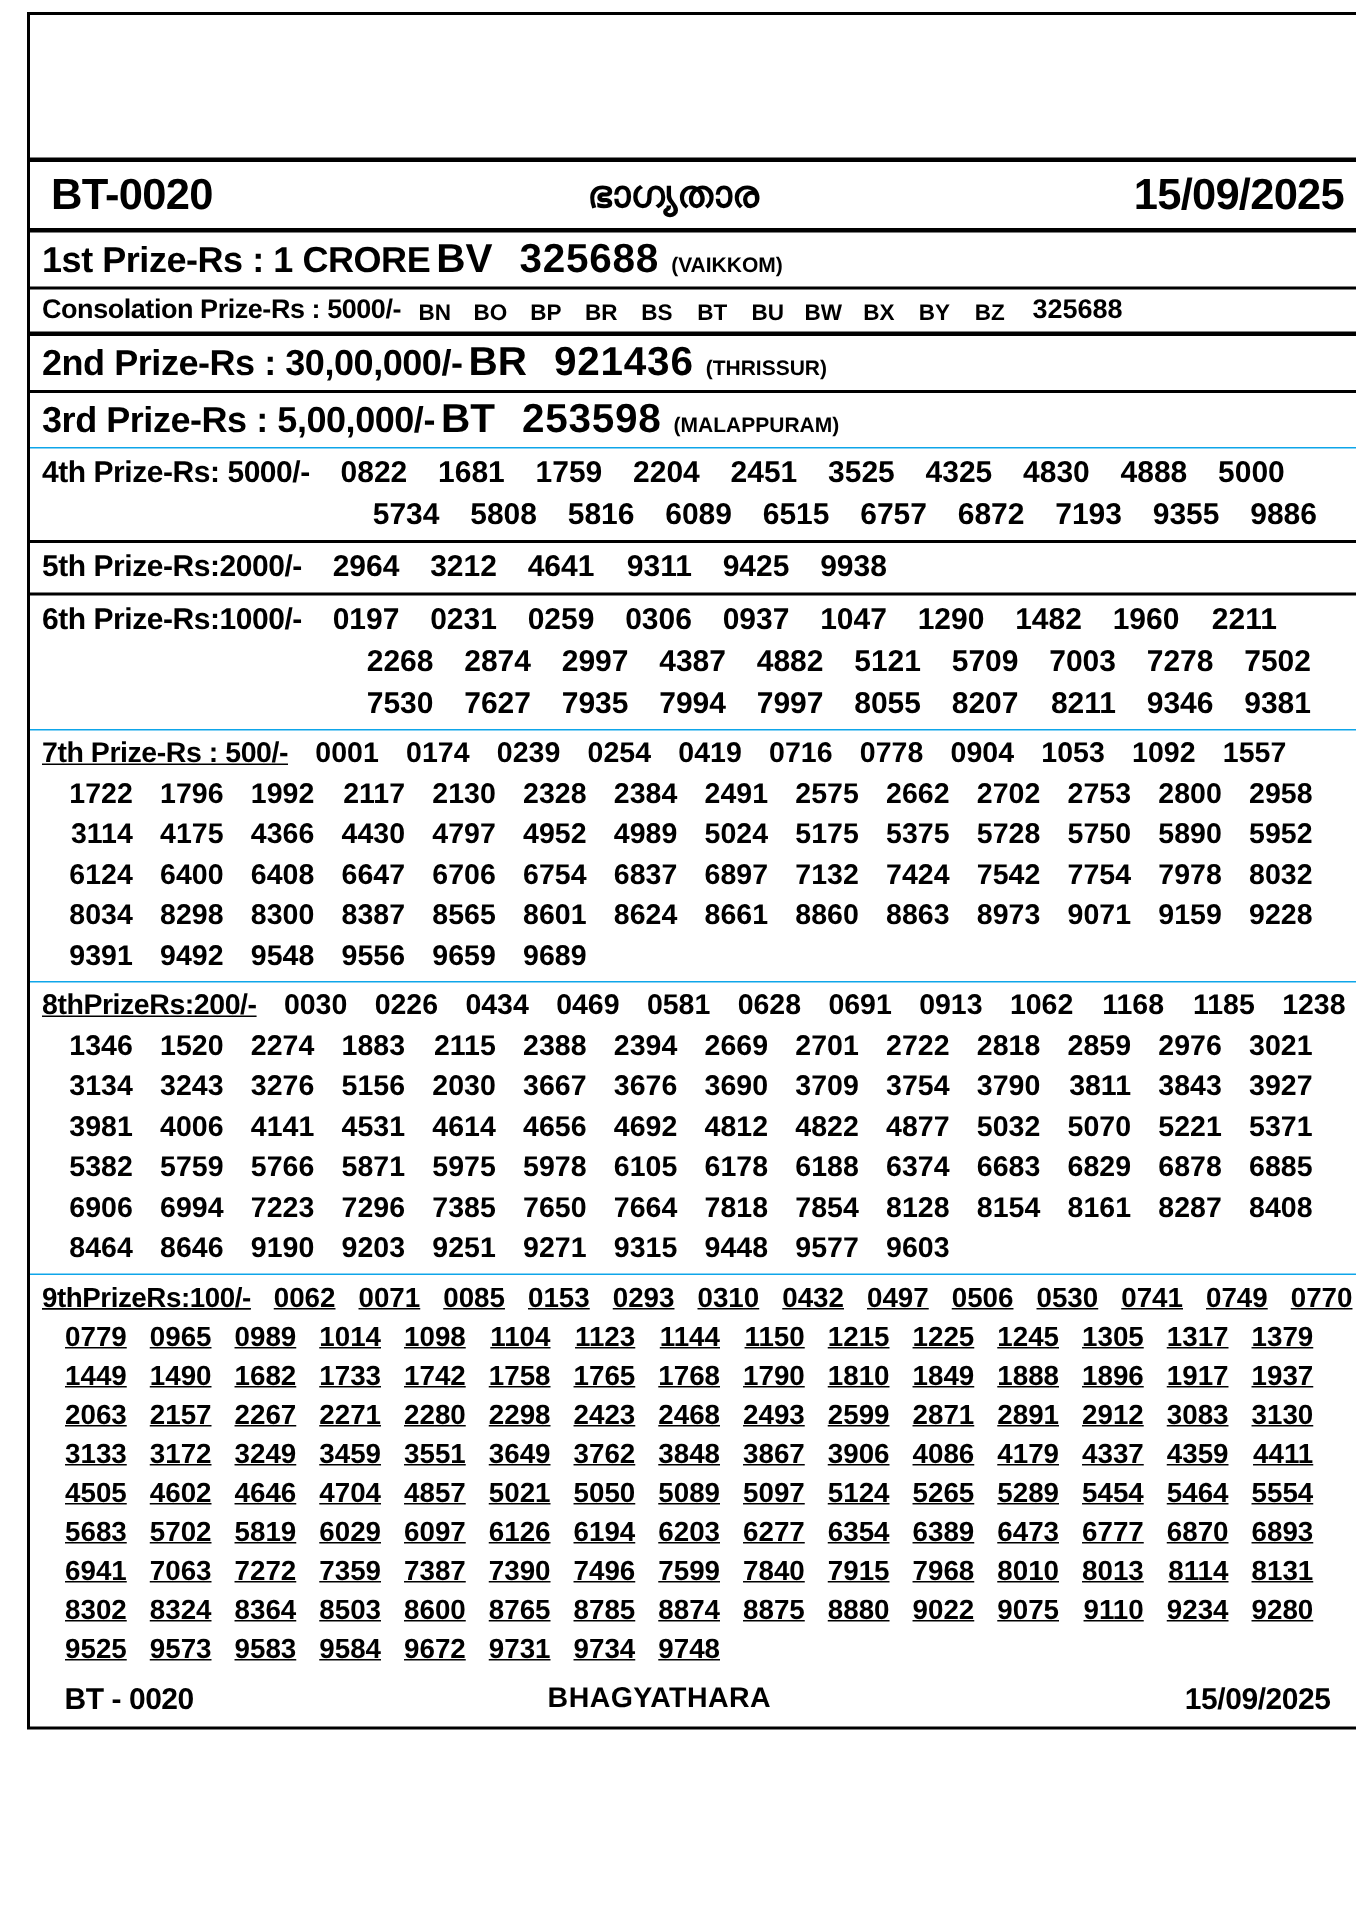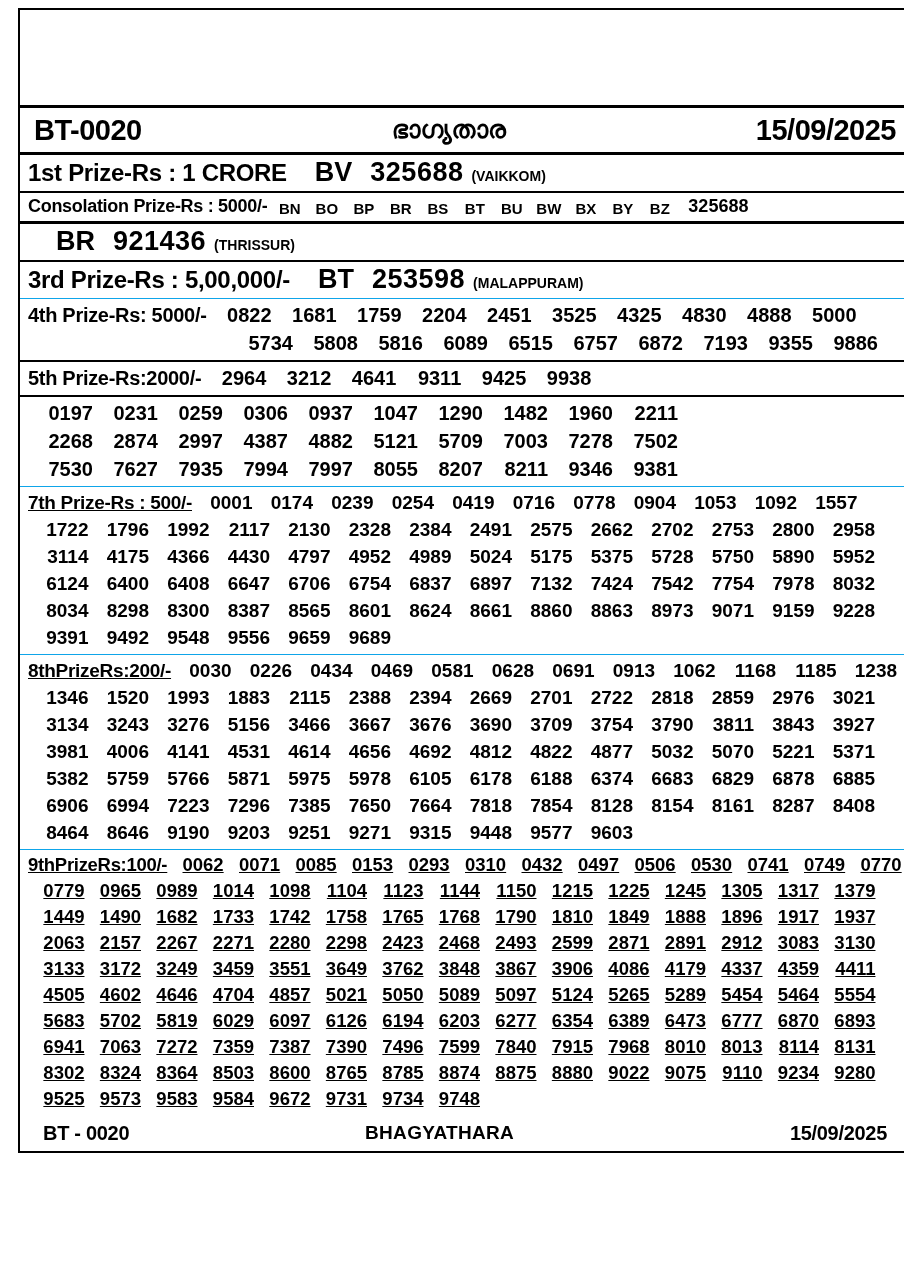--- a/index.html
+++ b/index.html
@@ -84,21 +84,21 @@
   .lbl-small {
     font-size: 14px;
     font-weight: bold;
     letter-spacing: -0.3px;
   }
   .lbl-u { text-decoration: underline; }
 
   .series {
     font-size: 27px;
     font-weight: bold;
-    margin-left: 28px;
+    margin-left: 4px;
     letter-spacing: 0px;
   }
   .bignum {
     font-size: 27px;
     font-weight: bold;
     margin-left: 18px;
     letter-spacing: 0.5px;
   }
   .place {
     font-size: 14px;
@@ -245,20 +245,21 @@
         <span>BW</span>
         <span>BX</span>
         <span>BY</span>
         <span>BZ</span>
       </span>
       <span class="cons-num">325688</span>
     </div>
 
     <div class="prize-row">
       <div class="top-line">
+        <span class="lbl-big">2nd Prize-Rs : 30,00,000/-</span>
         <span class="series">BR</span>
         <span class="bignum">921436</span>
         <span class="place">(THRISSUR)</span>
       </div>
     </div>
 
     <div class="prize-row thick">
       <div class="top-line">
         <span class="lbl-big">3rd Prize-Rs : 5,00,000/-</span>
         <span class="series">BT</span>
@@ -301,20 +302,21 @@
         <span>3212</span>
         <span>4641</span>
         <span>9311</span>
         <span>9425</span>
         <span>9938</span>
       </div>
     </div>
 
     <div class="prize-row thick">
       <div class="numgrid g10">
+        <span class="lead lbl-big">6th Prize-Rs:1000/-</span>
         <span>0197</span>
         <span>0231</span>
         <span>0259</span>
         <span>0306</span>
         <span>0937</span>
         <span>1047</span>
         <span>1290</span>
         <span>1482</span>
         <span>1960</span>
         <span>2211</span>
@@ -432,37 +434,37 @@
         <span>0581</span>
         <span>0628</span>
         <span>0691</span>
         <span>0913</span>
         <span>1062</span>
         <span>1168</span>
         <span>1185</span>
         <span>1238</span>
         <span>1346</span>
         <span>1520</span>
-        <span>1993</span>
+        <span>2274</span>
         <span>1883</span>
         <span>2115</span>
         <span>2388</span>
         <span>2394</span>
         <span>2669</span>
         <span>2701</span>
         <span>2722</span>
         <span>2818</span>
         <span>2859</span>
         <span>2976</span>
         <span>3021</span>
         <span>3134</span>
         <span>3243</span>
         <span>3276</span>
         <span>5156</span>
-        <span>3466</span>
+        <span>2030</span>
         <span>3667</span>
         <span>3676</span>
         <span>3690</span>
         <span>3709</span>
         <span>3754</span>
         <span>3790</span>
         <span>3811</span>
         <span>3843</span>
         <span>3927</span>
         <span>3981</span>

